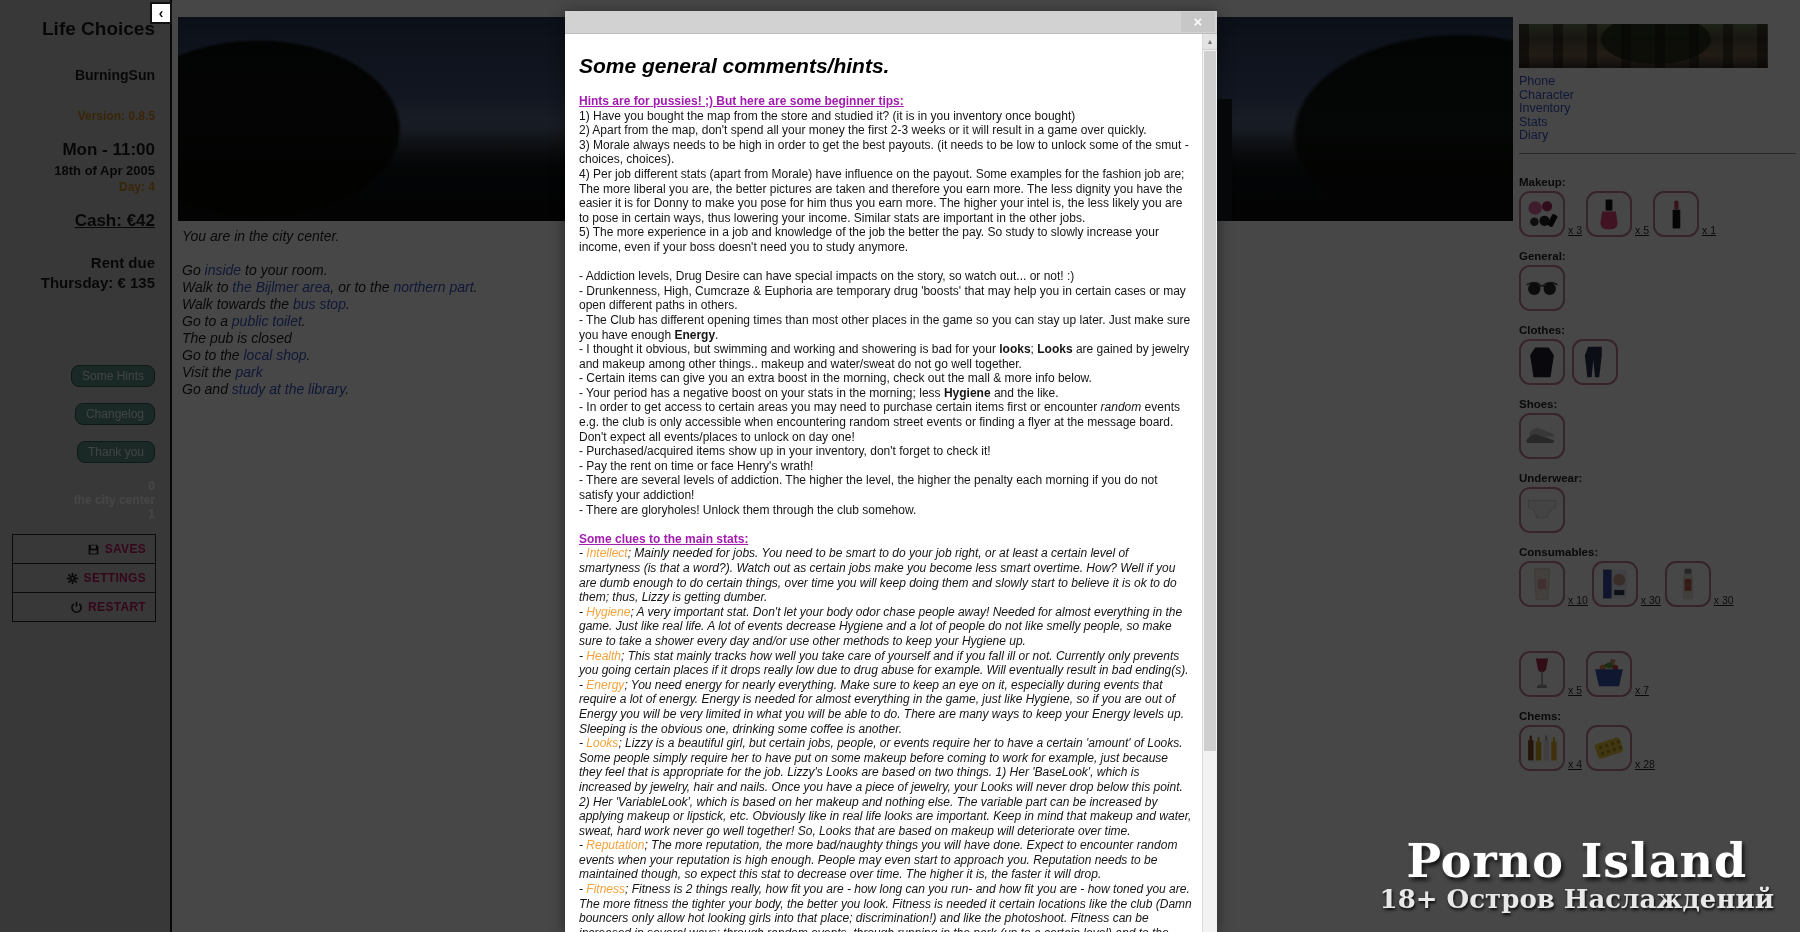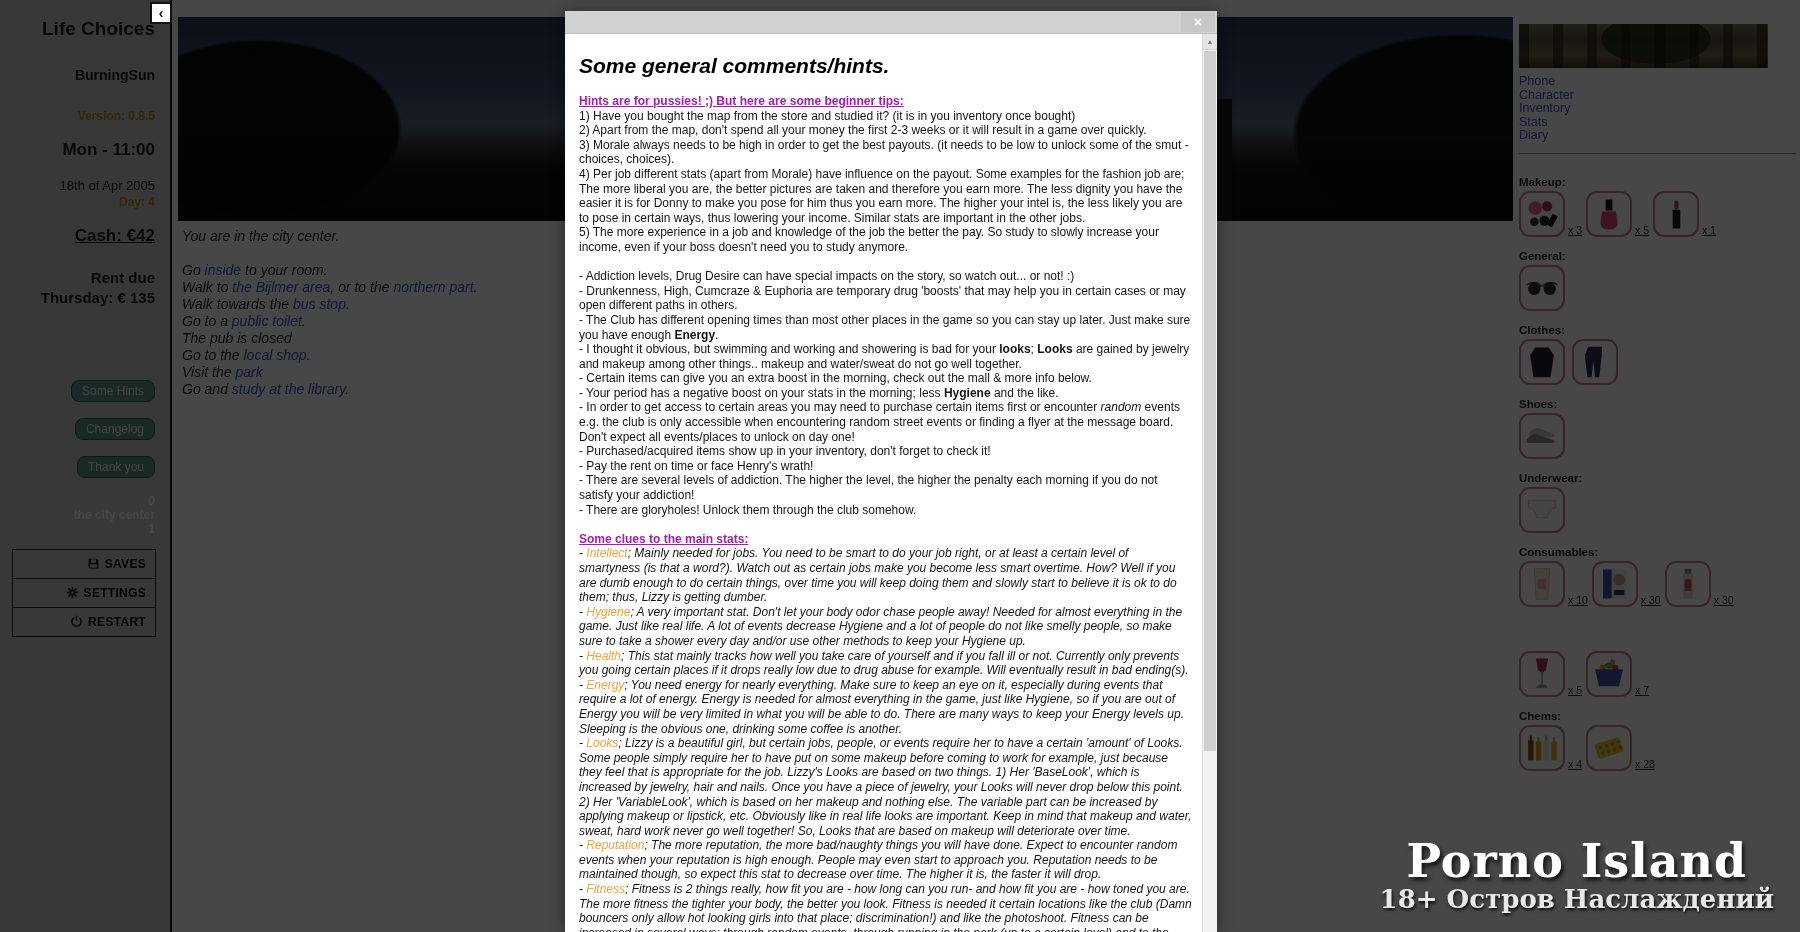--- a/index.html
+++ b/index.html
@@ -7,32 +7,32 @@
   #app{position:absolute;inset:0;width:1800px;height:932px;}
 
   
   .sidebar-left{position:absolute;left:0;top:0;width:172px;height:932px;background:#c9c9c9;
     border-right:2px solid #1a1a1a;box-sizing:border-box;text-align:right;color:#1c1c1c;}
   .sidebar-left>div{padding-right:15px;}
   .lc-title{font-size:19px;font-weight:bold;padding-top:18px;}
   .player{font-size:14px;font-weight:bold;margin-top:27px;}
   .version{font-size:12px;font-weight:bold;margin-top:26px;color:#c8851f;}
   .time{font-size:17px;font-weight:bold;margin-top:17px;}
-  .date{font-size:13px;font-weight:normal;margin-top:18px;}
+  .date{font-size:13px;font-weight:bold;margin-top:3px;}
   .day{font-size:12px;font-weight:bold;color:#c8851f;margin-top:2px;}
   .cash{font-size:17px;font-weight:bold;margin-top:17px;text-decoration:underline;}
   .rent{font-size:15px;font-weight:bold;margin-top:3px;}
   .rent.first{margin-top:23px;}
   .btns{margin-top:74px;padding-right:0 !important;}
   .teal-btn{display:block;margin:0 15px 16px auto;background:#5f948a;border:1px solid #2f5a50;
     border-radius:8px;color:#e4f2ec;font-size:12px;padding:3px 10px;font-family:inherit;cursor:pointer;}
   .counters{margin-top:10px;font-size:12px;font-weight:bold;color:#fafafa;line-height:14px;}
   .sys-menu{margin:13px 14px 0 12px;border:1px solid #2a2a2a;padding-right:0 !important;}
-  .menu-row{display:flex;justify-content:flex-end;align-items:flex-start;gap:5px;padding:7px 9px;
-    border-bottom:1px solid #2a2a2a;font-size:12px;font-weight:bold;letter-spacing:.3px;cursor:pointer;color:#000000;}
+  .menu-row{display:flex;justify-content:flex-end;align-items:center;gap:5px;padding:7px 9px;
+    border-bottom:1px solid #2a2a2a;font-size:12px;font-weight:bold;letter-spacing:.3px;cursor:pointer;color:#be185d;}
   .menu-row:last-child{border-bottom:none;}
   .icn{display:inline-flex;}
   .icn svg{display:block;}
   .menu-row .icn svg{width:13px;height:13px;}
   .collapse-btn{position:absolute;left:150px;top:2px;width:22px;height:22px;z-index:60;background:#fff;
     border:2px solid #111;display:flex;align-items:center;justify-content:center;font-size:14px;
     font-weight:bold;color:#111;padding:0;cursor:pointer;font-family:inherit;box-sizing:border-box;}
 
   
   .main{position:absolute;left:174px;top:0;width:1345px;height:932px;background:#fff;}

